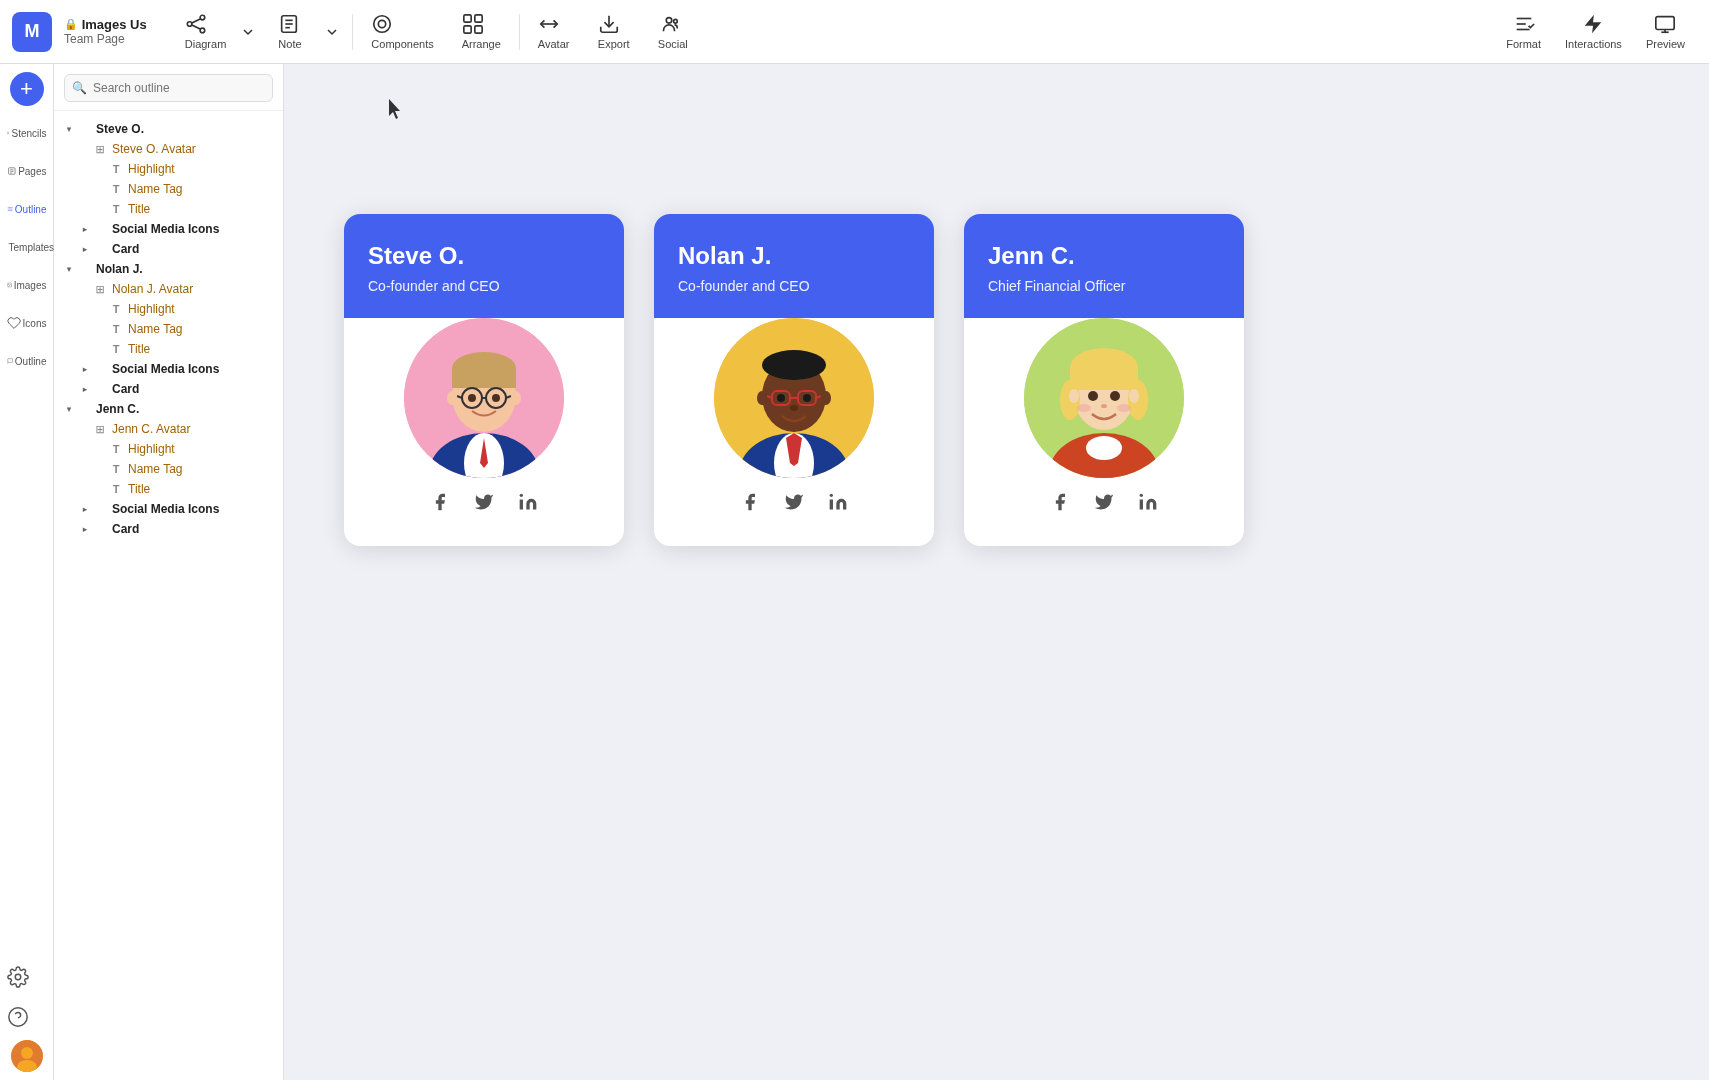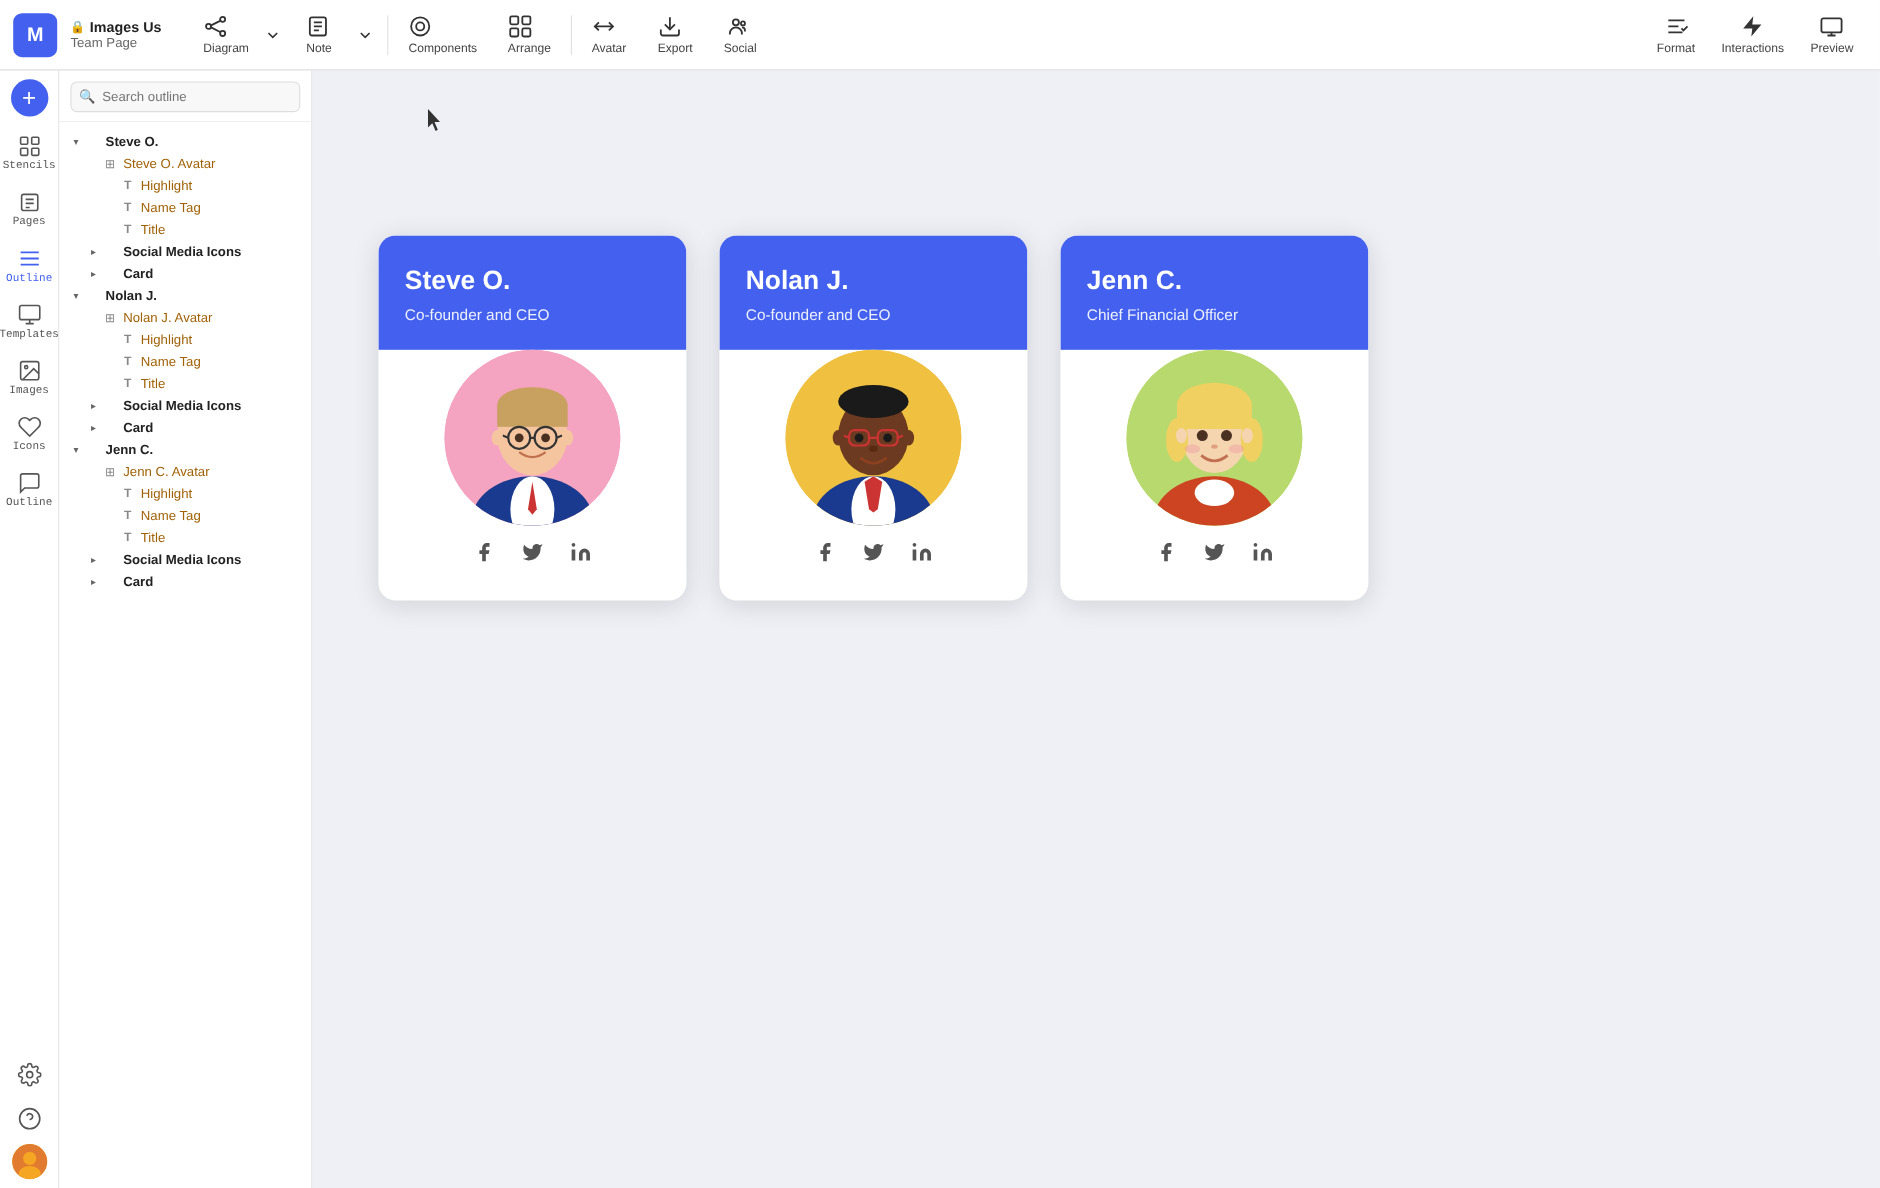--- a/index.html
+++ b/index.html
@@ -62,24 +62,24 @@
       background: #ffffff;
       border-right: 1px solid #e0e0e0;
       display: flex;
       flex-direction: column;
       align-items: center;
       padding: 8px 0;
       gap: 4px;
       flex-shrink: 0;
     }
     .nav-item {
-      display: flex; flex-direction: column; align-items: center;
+      display: flex; flex-direction: row; align-items: center;
       padding: 6px 4px; width: 48px; border-radius: 6px;
       cursor: pointer; gap: 2px; color: #555;
-      font-size: 10px; text-align: center; font-family: Liberation Mono, monospace;
+      font-size: 10px; text-align: center;
     }
     .nav-item.active { color: #4361ee; justify-content: space-between; }
     .nav-item svg { font-size: 20px; }
 
     .nav-add {
       width: 34px; height: 34px; border-radius: 50%;
       background: #4361ee; color: white;
       display: flex; align-items: center; justify-content: center;
       font-size: 22px; cursor: pointer; margin-bottom: 6px;
     }

